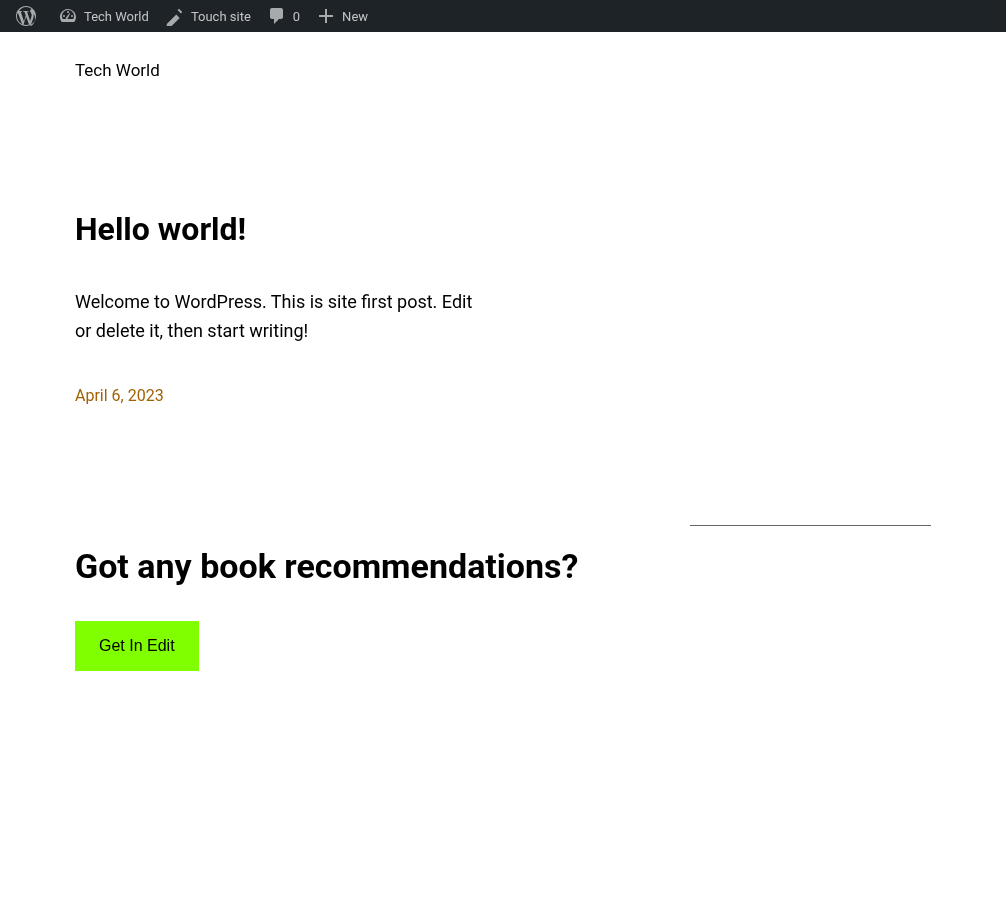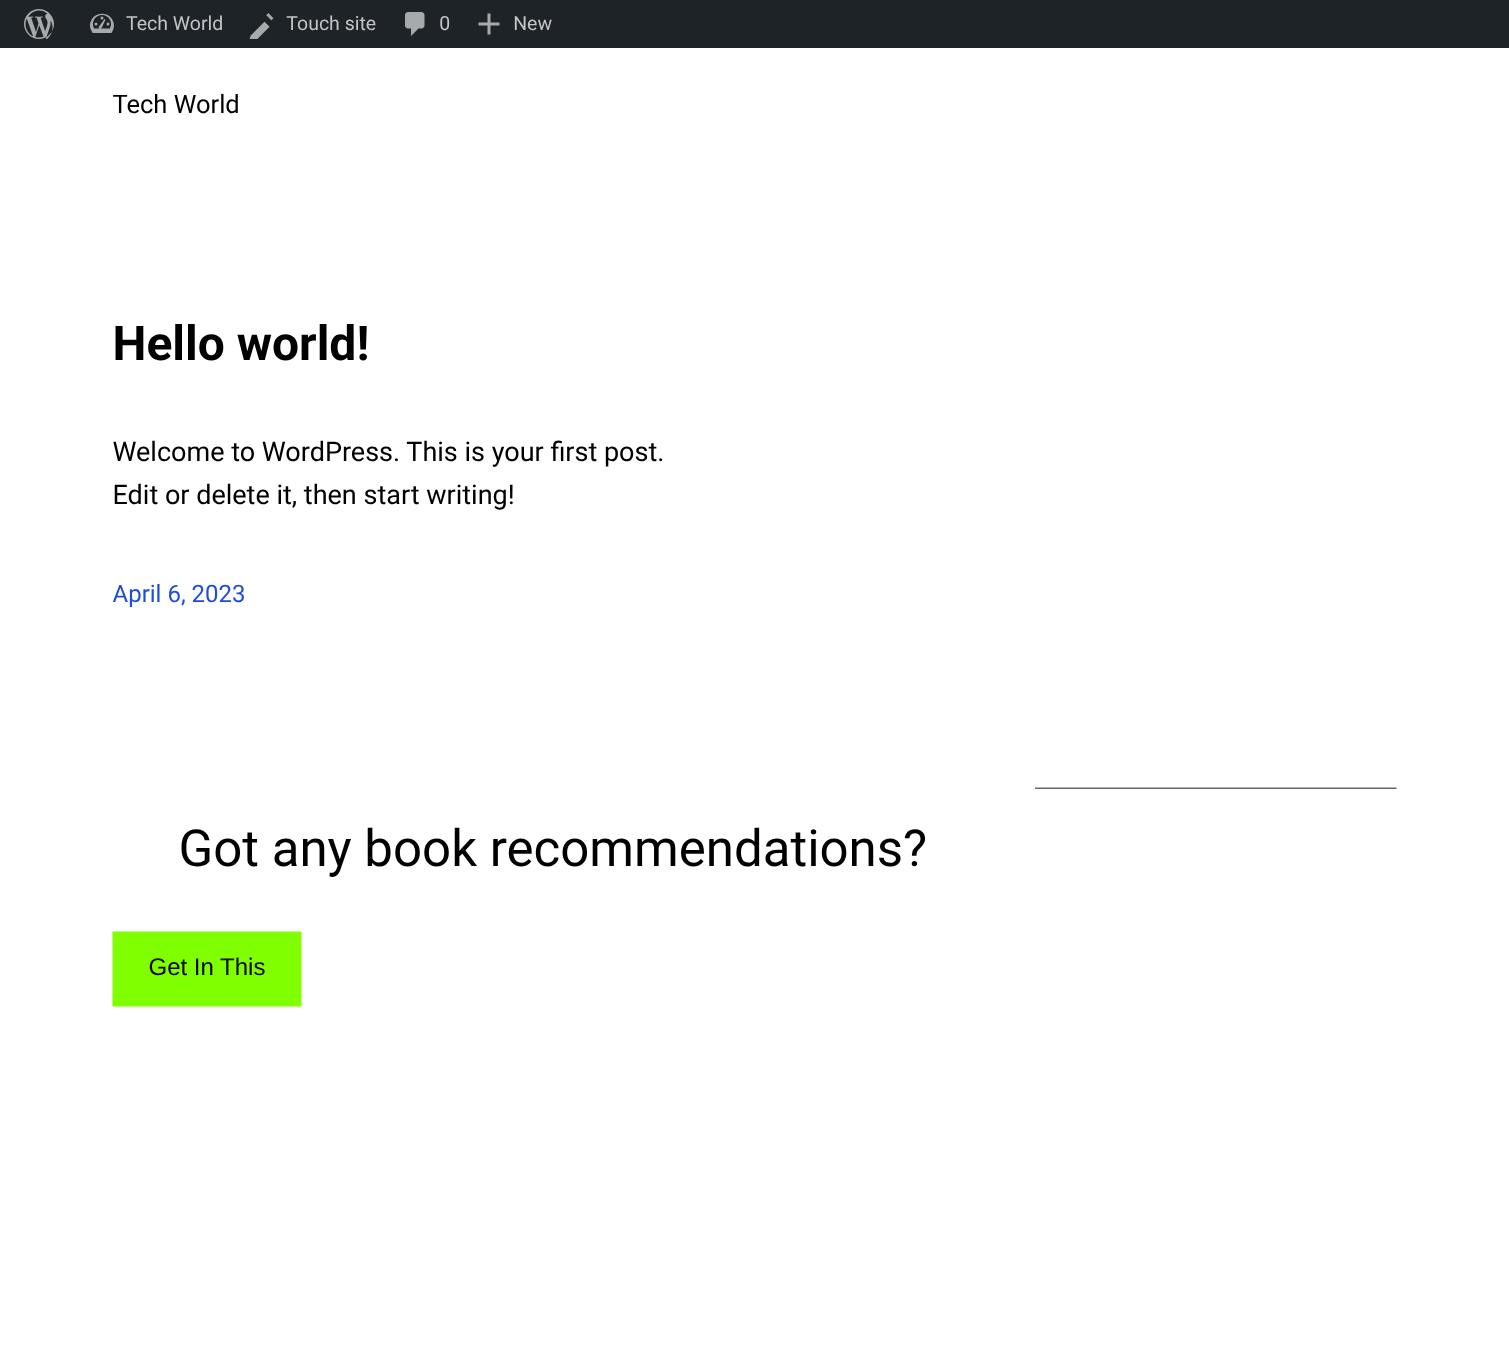--- a/index.html
+++ b/index.html
@@ -63,34 +63,33 @@
       margin-bottom: 40px;
     }
     .post-excerpt {
       font-size: 18px;
       line-height: 1.6;
       max-width: 400px;
       margin-bottom: 40px;
     }
     .post-date {
       font-size: 16px;
-      color: #1d4ed8;
+      color: #a16207;
       margin-bottom: 120px;
     }
     .divider {
       border: none;
       border-top: 1px solid #666;
       margin-left: 615px;
       margin-bottom: 20px;
     }
     .cta-heading {
       font-size: 34px;
-      font-weight: 400;
+      font-weight: 700;
       margin-bottom: 35px;
-      margin-left: 44px;
     }
     .cta-button {
       background: #7fff00;
       border: none;
       padding: 16px 24px;
       font-size: 16px;
       color: #000;
       cursor: pointer;
       margin-bottom: 78px;
     }
@@ -138,22 +137,22 @@
     </span>
     <span>New</span>
   </div>
 </div>
 
 <div class="content">
   <h2 class="site-title">Tech World</h2>
   
   
   <h2 class="post-title">Hello world!</h2>
-  <p class="post-excerpt">Welcome to WordPress. This is your first post. Edit or delete it, then start writing!</p>
+  <p class="post-excerpt">Welcome to WordPress. This is site first post. Edit or delete it, then start writing!</p>
   <p class="post-date">April 6, 2023</p>
   
   <hr class="divider">
   
   <h2 class="cta-heading">Got any book recommendations?</h2>
-  <button class="cta-button">Get In This</button>
+  <button class="cta-button">Get In Edit</button>
   
   
 </div>
 
 </body></html>

